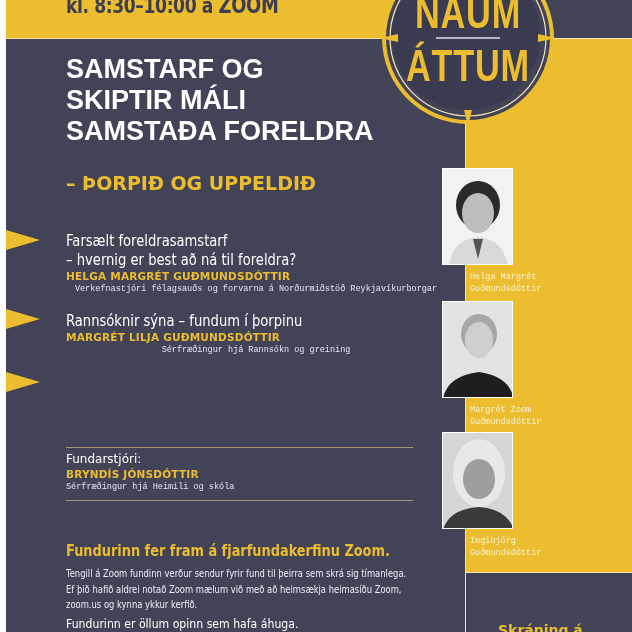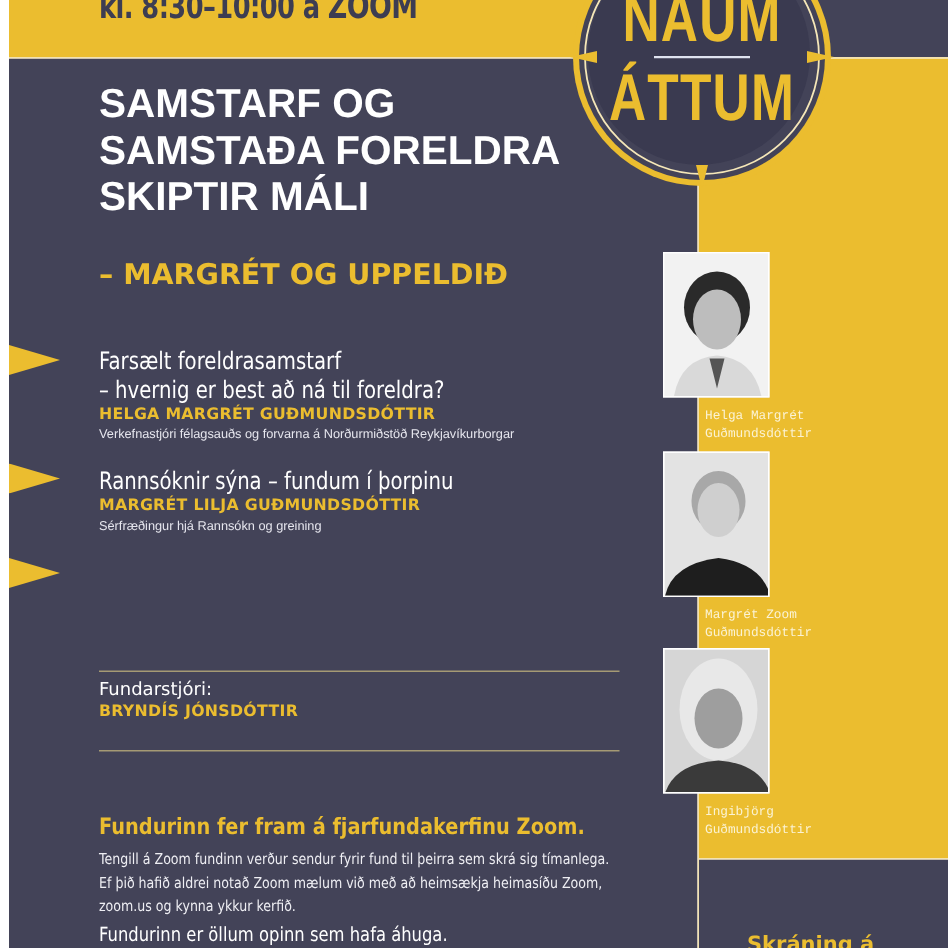--- a/index.html
+++ b/index.html
@@ -54,21 +54,22 @@
     .talk-title {
       color: #ffffff; font-size: 16px; line-height: 19px; white-space: nowrap;
       font-family: "DejaVu Sans", sans-serif; transform: scaleX(0.82); transform-origin: left top;
     }
     .speaker-name {
       color: #ebbd2f; font-weight: bold; font-size: 10.5px; line-height: 14px;
       font-family: "DejaVu Sans", sans-serif; white-space: nowrap; letter-spacing: 0.2px;
     }
     .speaker-role {
       color: #e6e6ee; font-size: 8.5px; line-height: 13px; white-space: nowrap;
-      font-family: Liberation Sans, sans-serif;
+      font-family: Liberation Mono, monospace;
+      text-align: center;
     }
 
     .sep { position: absolute; left: 60px; width: 347px; height: 1px; background: #a59a74; }
 
     .chair { position: absolute; left: 60px; top: 452px; }
     .chair-label { color: #ffffff; font-size: 12px; line-height: 15px; font-family: "DejaVu Sans", sans-serif; }
 
     .zoom-info { position: absolute; left: 60px; top: 512px; width: 390px; margin-top: 28px; }
     .zoom-heading {
       color: #ebbd2f; font-weight: bold; font-size: 15px; line-height: 22px; white-space: nowrap;
@@ -126,24 +127,24 @@
       <polygon points="176,88 158,84 158,92" fill="#ebbd2f"></polygon>
       <polygon points="88,176 84,160 92,160" fill="#ebbd2f"></polygon>
       <line x1="56" y1="88" x2="120" y2="88" stroke="#dfe3f0" stroke-width="1.5"></line>
     </svg>
     <div class="logo-text top">NÁUM</div>
     <div class="logo-text bottom">ÁTTUM</div>
   </div>
 
   <div class="title">
     <div>SAMSTARF OG</div>
+    <div>SKIPTIR MÁLI</div>
     <div>SAMSTAÐA FORELDRA</div>
-    <div>SKIPTIR MÁLI</div>
-  </div>
-  <div class="subtitle">– MARGRÉT OG UPPELDIÐ</div>
+  </div>
+  <div class="subtitle">– ÞORPIÐ OG UPPELDIÐ</div>
 
   <svg class="arrow" style="top:230px" viewBox="0 0 34 20">
       <polygon points="0,0 34,10 0,20" fill="#ebbd2f"></polygon>
     </svg>
   <svg class="arrow" style="top:309px" viewBox="0 0 34 20">
       <polygon points="0,0 34,10 0,20" fill="#ebbd2f"></polygon>
     </svg>
   <svg class="arrow" style="top:372px" viewBox="0 0 34 20">
       <polygon points="0,0 34,10 0,20" fill="#ebbd2f"></polygon>
     </svg>
@@ -160,20 +161,21 @@
     <div class="speaker-name">MARGRÉT LILJA GUÐMUNDSDÓTTIR</div>
     <div class="speaker-role">Sérfræðingur hjá Rannsókn og greining</div>
   </div>
 
 
   <div class="sep" style="top:447px"></div>
 
   <div class="chair">
     <div class="chair-label">Fundarstjóri:</div>
     <div class="speaker-name">BRYNDÍS JÓNSDÓTTIR</div>
+    <div class="speaker-role">Sérfræðingur hjá Heimili og skóla</div>
   </div>
 
   <div class="sep" style="top:500px"></div>
 
   <div class="zoom-info">
     <div class="zoom-heading">Fundurinn fer fram á fjarfundakerfinu Zoom.</div>
     <div class="zoom-body">
       <div>Tengill á Zoom fundinn verður sendur fyrir fund til þeirra sem skrá sig tímanlega.</div>
       <div>Ef þið hafið aldrei notað Zoom mælum við með að heimsækja heimasíðu Zoom,</div>
       <div>zoom.us og kynna ykkur kerfið.</div>

